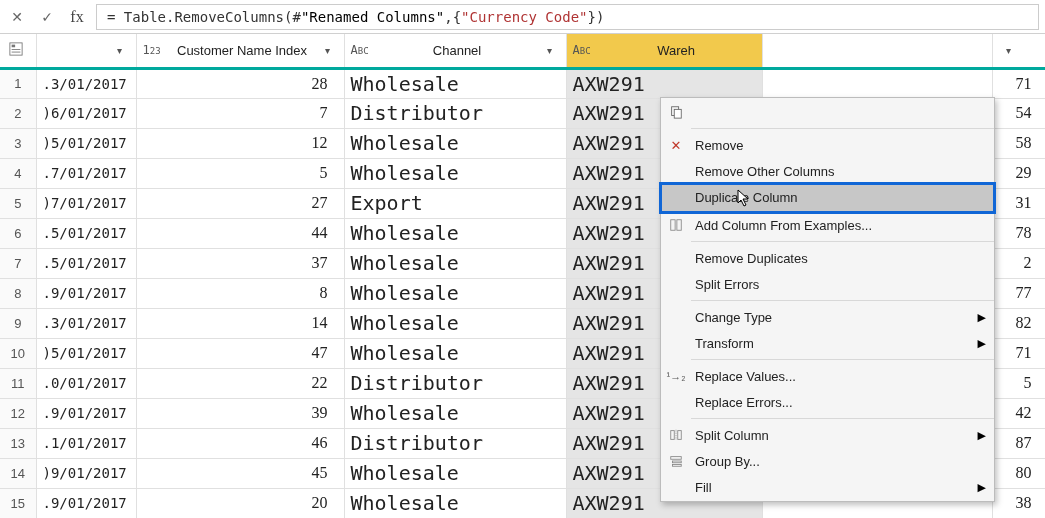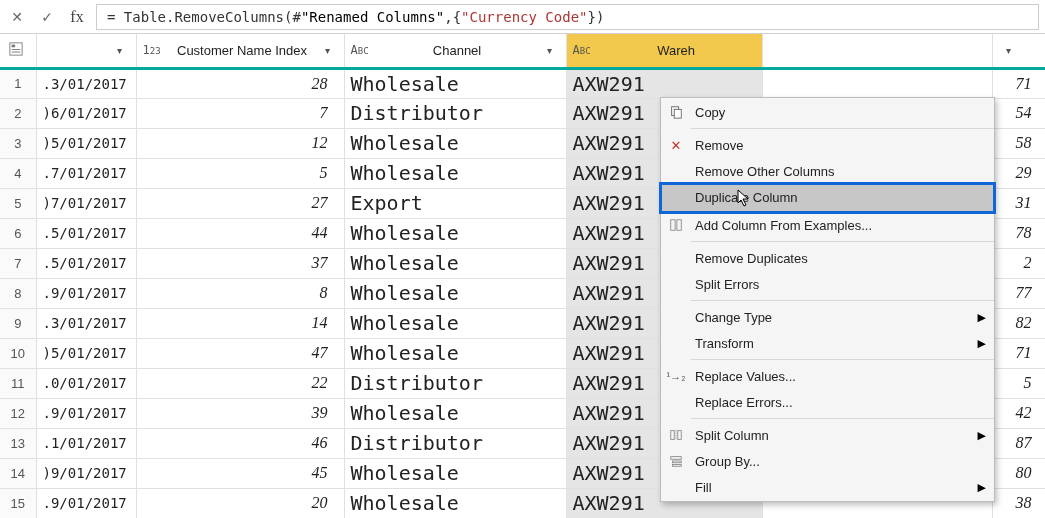--- a/index.html
+++ b/index.html
@@ -133,21 +133,20 @@
       text-align: center;
       color: #555;
       font-size: 13px;
     }
     .cell-date {
       font-family: Consolas, monospace;
       font-size: 14px;
       color: #222;
     }
     .cell-num-right {
-      font-style: italic;
       font-family: "Times New Roman", serif;
       font-size: 16px;
       color: #222;
       text-align: right;
       padding-right: 16px;
     }
     .cell-txt {
       font-family: Consolas, monospace;
       font-size: 20px;
       color: #222;
@@ -429,21 +428,20 @@
   </table>
 
   <div class="ctx-menu">
     <div class="ctx-item">
       <span class="ctx-icon">
         <svg class="svgicon" viewBox="0 0 16 16">
             <rect x="3" y="2" width="8" height="10" fill="none" stroke="#666"></rect>
             <rect x="6" y="5" width="8" height="10" fill="#fff" stroke="#666"></rect>
           </svg>
       </span>
-      <span class="ctx-label">Copy</span>
     </div>
     <div class="ctx-sep"></div>
     <div class="ctx-item">
       <span class="ctx-icon" style="color:#c0392b;">✕</span>
       <span class="ctx-label">Remove</span>
     </div>
     <div class="ctx-item">
       <span class="ctx-icon"></span>
       <span class="ctx-label">Remove Other Columns</span>
     </div>

